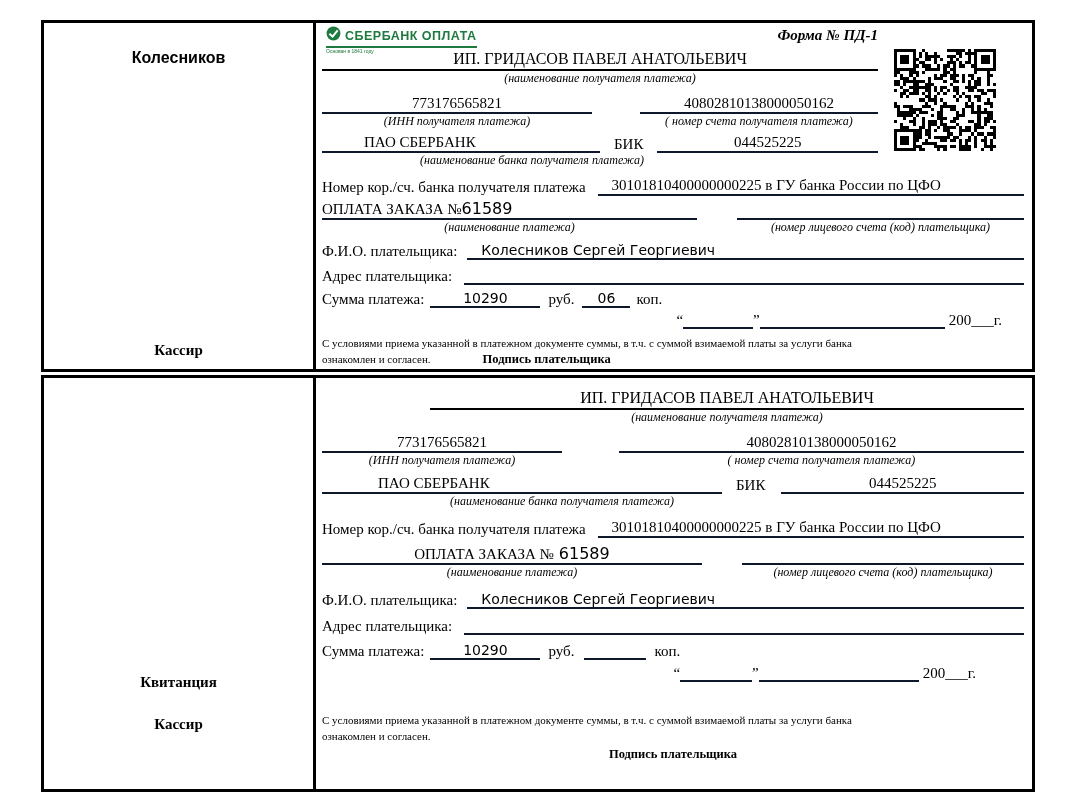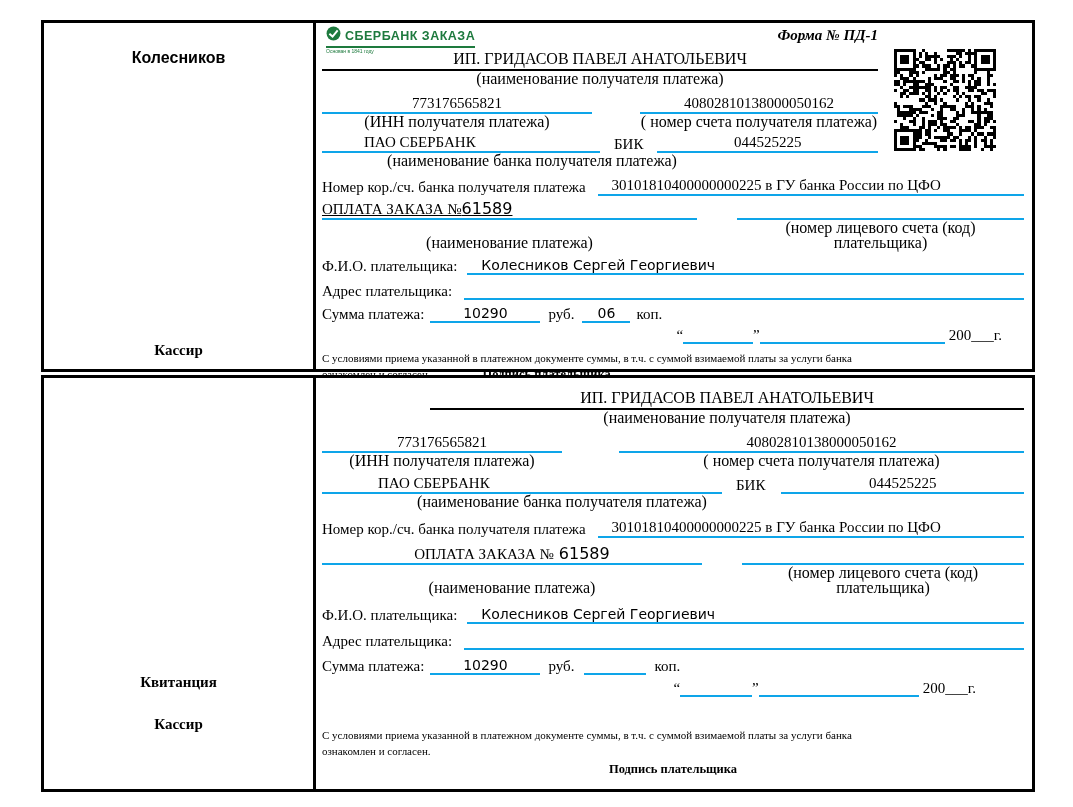--- a/index.html
+++ b/index.html
@@ -9,23 +9,23 @@
   .box1{top:20px;height:352px;}
   .box2{top:375px;height:417px;}
   .side{width:272px;border-right:3px solid #000;box-sizing:border-box;position:relative;flex:0 0 272px;}
   .side-title{font-family:"Liberation Sans",sans-serif;font-weight:bold;font-size:16px;text-align:center;margin-top:26px;}
   .side-cashier{font-weight:bold;font-size:15px;text-align:center;position:absolute;left:0;right:0;}
   .box1 .side-cashier{bottom:10px;}
   .box2 .side-receipt{position:absolute;left:0;right:0;bottom:98px;font-weight:bold;font-size:15px;text-align:center;}
   .box2 .side-cashier{bottom:56px;}
   .formarea{position:relative;flex:1;padding:3px 8px 0 6px;box-sizing:border-box;font-size:15px;}
   .row{display:flex;align-items:flex-end;}
-  .u{border-bottom:2px solid #0ea5e9;}
+  .u{border-bottom:2px solid #0f172a;}
   .ctr{text-align:center;}
-  .cap{font-size:16px;text-align:center;line-height:15px;}
+  .cap{font-size:12px;text-align:center;line-height:15px;font-style:italic;}
   .entry{font-family:"DejaVu Sans",sans-serif;font-size:14px;}
   .ordernum{font-family:"DejaVu Sans",sans-serif;font-size:16px;}
   .btitle{font-weight:normal;font-size:16px;}
   .formlabel{font-weight:bold;font-style:italic;font-size:15px;}
   .agr{font-size:11px;line-height:16px;}
   .sig{font-weight:bold;font-size:12.5px;}
   .spacer{flex:0 0 auto;}
   
   .logo{position:absolute;left:4px;top:0;display:flex;flex-direction:column;}
   .logo-line1{display:flex;align-items:center;border-bottom:2px solid #1E7A3E;padding-bottom:1px;}
@@ -498,21 +498,21 @@
           </svg></div>
 
       <div class="narrow">
         <div class="head-row">
           <div class="logo">
             <div class="logo-line1">
               <span><svg width="15" height="15" viewBox="0 0 16 16">
                     <circle cx="8" cy="8" r="7.4" fill="#1E7A3E"></circle>
                     <path d="M3.6 8.2 L7 11.2 L12.4 4.6" stroke="#fff" fill="none" stroke-width="2.1"></path>
                   </svg></span>
-              <span class="logo-text">СБЕРБАНК ЗАКАЗА</span>
+              <span class="logo-text">СБЕРБАНК ОПЛАТА</span>
             </div>
             <span class="logo-tag">Основан в 1841 году</span>
           </div>
           <div class="formlabel" style="position:absolute;right:0;top:1px;">Форма № ПД-1</div>
         </div>
 
         <div class="title-row btitle">ИП. ГРИДАСОВ ПАВЕЛ АНАТОЛЬЕВИЧ</div>
         <div class="cap" style="margin-bottom:2px;">(наименование получателя платежа)</div>
 
         <div class="row" style="height:26px;">
@@ -538,21 +538,21 @@
         </div>
       </div>
 
       <div class="row" style="height:26px;margin-top:2px;">
         <div>Номер кор./сч. банка получателя платежа</div>
         <div class="spacer" style="width:12px;"></div>
         <div class="u" style="flex:1;padding-left:14px;box-sizing:border-box;">30101810400000000225 в ГУ банка России по ЦФО</div>
       </div>
 
       <div class="row" style="height:24px;">
-        <div class="u" style="width:375px;text-decoration:underline;">
+        <div class="u" style="width:375px;">
           <span>ОПЛАТА ЗАКАЗА №</span><span class="ordernum">61589</span>
         </div>
         <div class="spacer" style="width:40px;"></div>
         <div class="u" style="flex:1;"></div>
       </div>
       <div class="row">
         <div class="cap" style="width:375px;">(наименование платежа)</div>
         <div class="spacer" style="width:40px;"></div>
         <div class="cap" style="flex:1;">(номер лицевого счета (код) плательщика)</div>
       </div>

